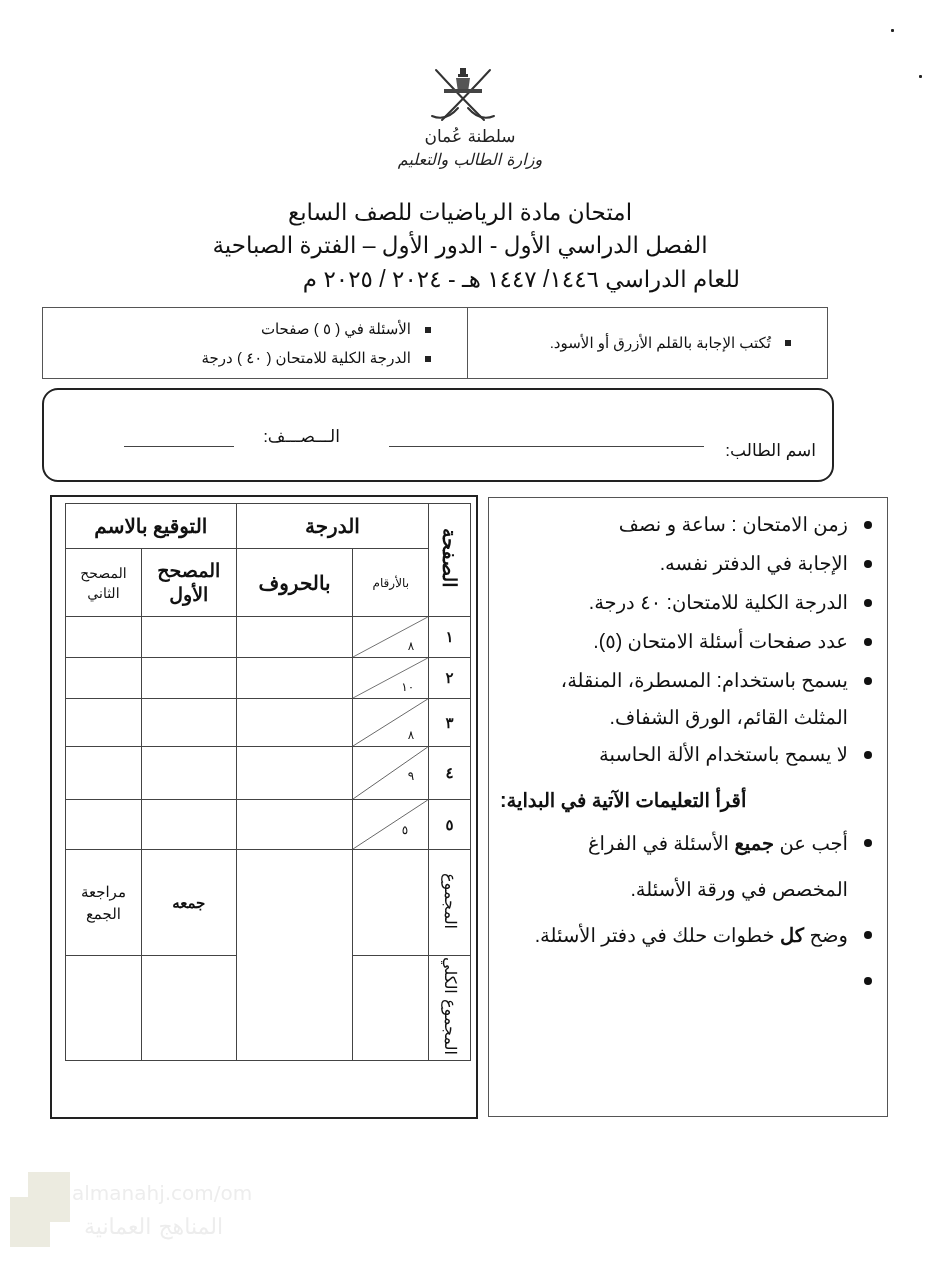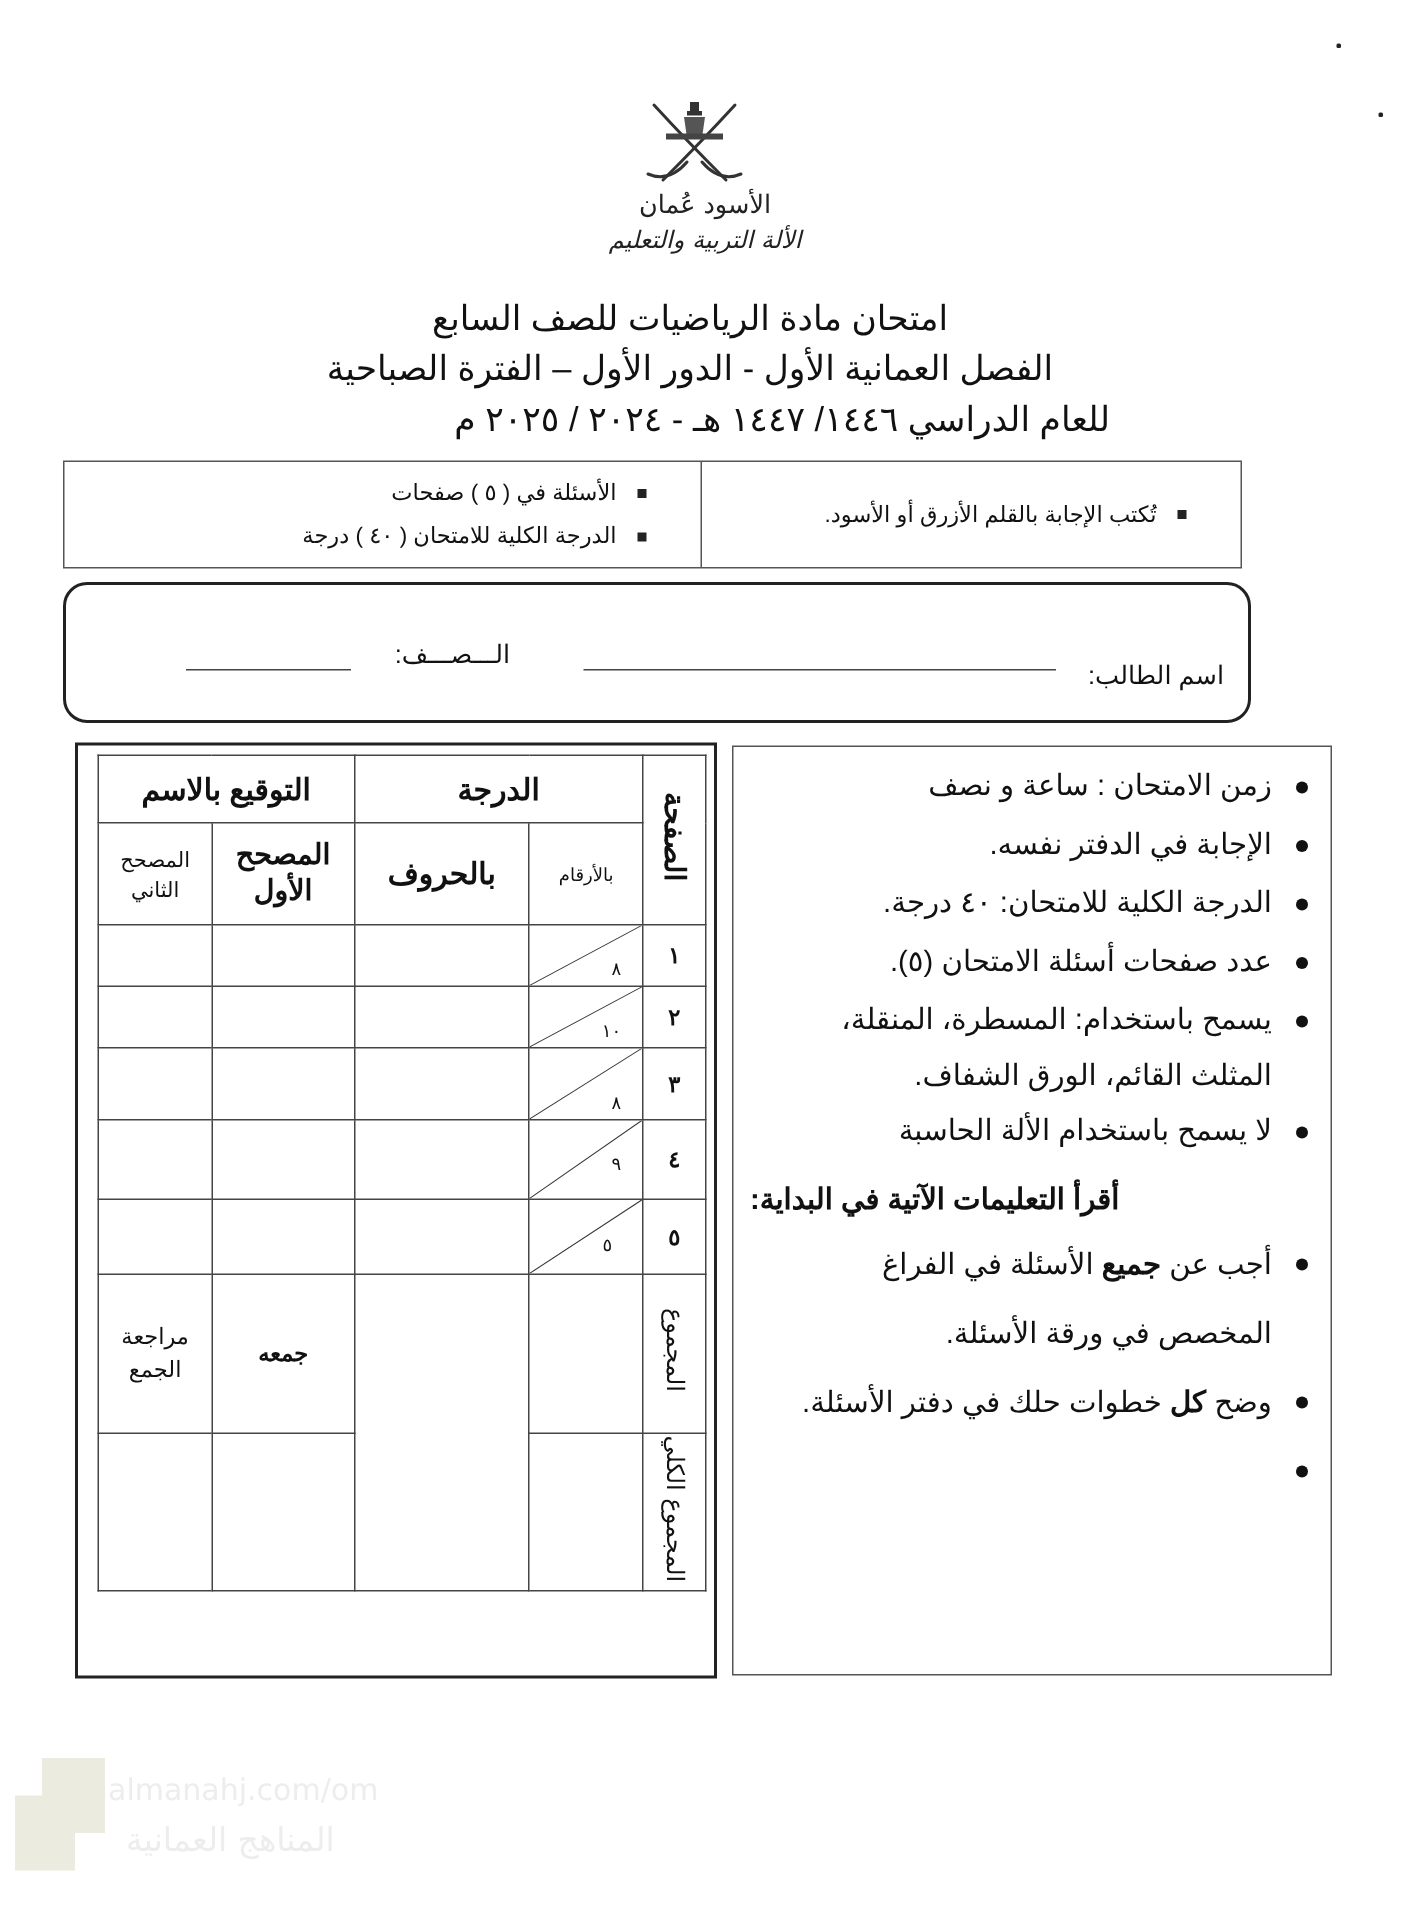--- a/index.html
+++ b/index.html
@@ -66,25 +66,25 @@
     <path d="M62 6 Q40 30 14 56"></path>
     <path d="M4 52 Q18 58 30 44"></path>
     <path d="M66 52 Q52 58 40 44"></path>
   </g>
   <rect x="32" y="4" width="6" height="6" fill="#333"></rect>
   <rect x="30" y="10" width="10" height="3" fill="#333"></rect>
   <path d="M28 14 h14 l-2 14 h-10 z" fill="#555"></path>
   <rect x="16" y="25" width="38" height="4" fill="#444"></rect>
 </svg>
 
-<div class="abs ministry m1">الأسود عُمان</div>
-<div class="abs ministry m2">الألة التربية والتعليم</div>
+<div class="abs ministry m1">سلطنة عُمان</div>
+<div class="abs ministry m2">وزارة الطالب والتعليم</div>
 
 <div class="abs title t1">امتحان مادة الرياضيات للصف السابع</div>
-<div class="abs title t2">الفصل العمانية الأول - الدور الأول – الفترة الصباحية</div>
+<div class="abs title t2">الفصل الدراسي الأول - الدور الأول – الفترة الصباحية</div>
 <div class="abs title t3">للعام الدراسي ١٤٤٦/ ١٤٤٧ هـ - ٢٠٢٤ / ٢٠٢٥ م</div>
 
 <div class="abs infobox">
   <div class="infocell info-right">
     <span class="sq"></span>
     <span>تُكتب الإجابة بالقلم الأزرق أو الأسود.</span>
   </div>
   <div class="infocell info-left">
     <div><span class="sq"></span><span>الأسئلة في ( ٥ ) صفحات</span></div>
     <div><span class="sq"></span><span>الدرجة الكلية للامتحان ( ٤٠ ) درجة</span></div>

